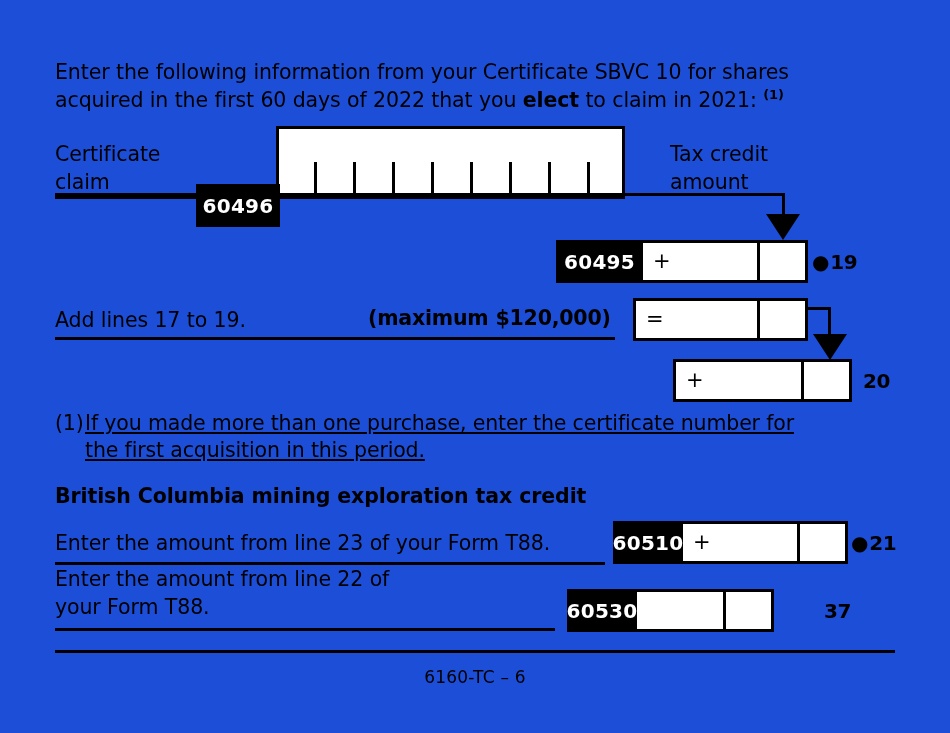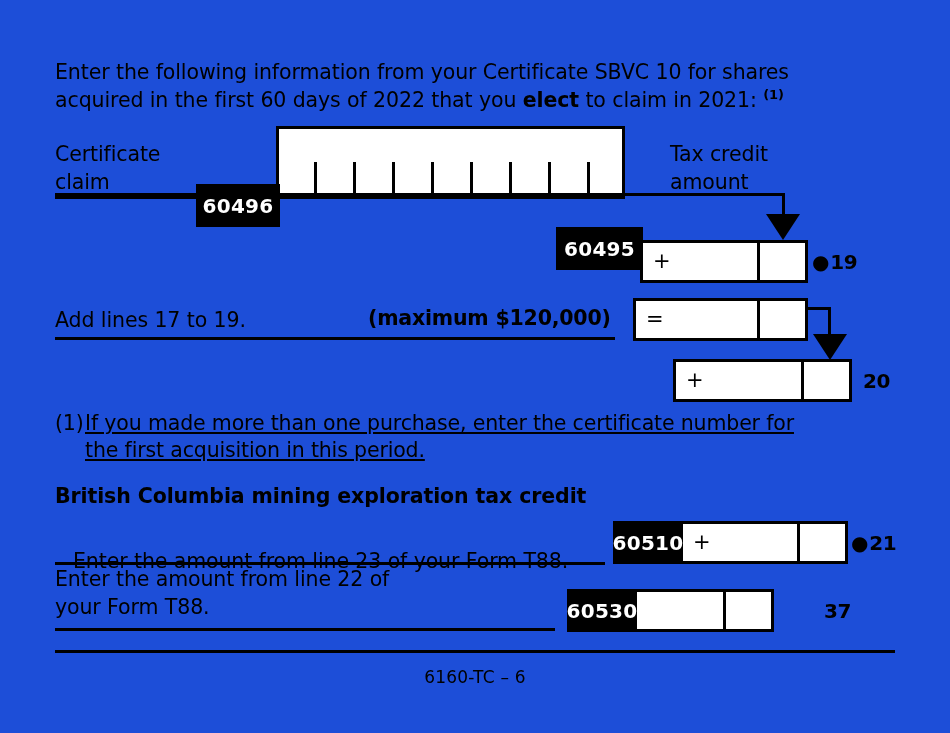--- a/index.html
+++ b/index.html
@@ -69,21 +69,21 @@
   .footnote .fn-line2 { display: block; padding-left: 30px; }
 
   .section-title {
     left: 55px;
     top: 484px;
     font-size: 20.5px;
     font-weight: bold;
     letter-spacing: -0.1px;
   }
 
-  .l21-label { left: 55px; top: 547px; margin-left: 18px; }
+  .l21-label { left: 55px; top: 529px; }
   .l22-label { left: 55px; top: 565px; }
 
   
   .rule { background: #000000; height: 3px; }
 
   
   .codebox {
     background: #000000;
     color: #ffffff;
     font-weight: bold;
@@ -192,21 +192,21 @@
   </div>
 
   <div class="abs conn" style="left:55px;  top:193px; width:730px; height:3px;"></div>
   <div class="abs conn" style="left:782px; top:193px; width:3px;  height:23px;"></div>
   <div class="abs arrowhead" style="left:766px; top:214px;"></div>
 
   <div class="abs fieldbox" style="left:640px; top:240px; width:168px; height:43px;">
     <span class="opsign">+</span>
     <div class="centsbox" style="position:absolute; right:0; top:0; width:48px;"></div>
   </div>
-  <div class="abs codebox" style="left:556px; top:227px; width:87px; height:43px;">60495</div>
+  <div class="abs codebox" style="left:556px; top:240px; width:87px; height:43px;">60495</div>
   <div class="abs linenum" style="left:812px; top:240px; height:43px;">
     <span class="bullet">●</span>
       <span>19</span>
   </div>
 
   <div class="abs lbl addline-label">Add lines 17 to 19.</div>
   <div class="abs maximum-label">(maximum $120,000)</div>
   <div class="abs rule" style="left:55px; top:337px; width:560px;"></div>
 
   <div class="abs fieldbox" style="left:633px; top:298px; width:175px; height:43px;">

